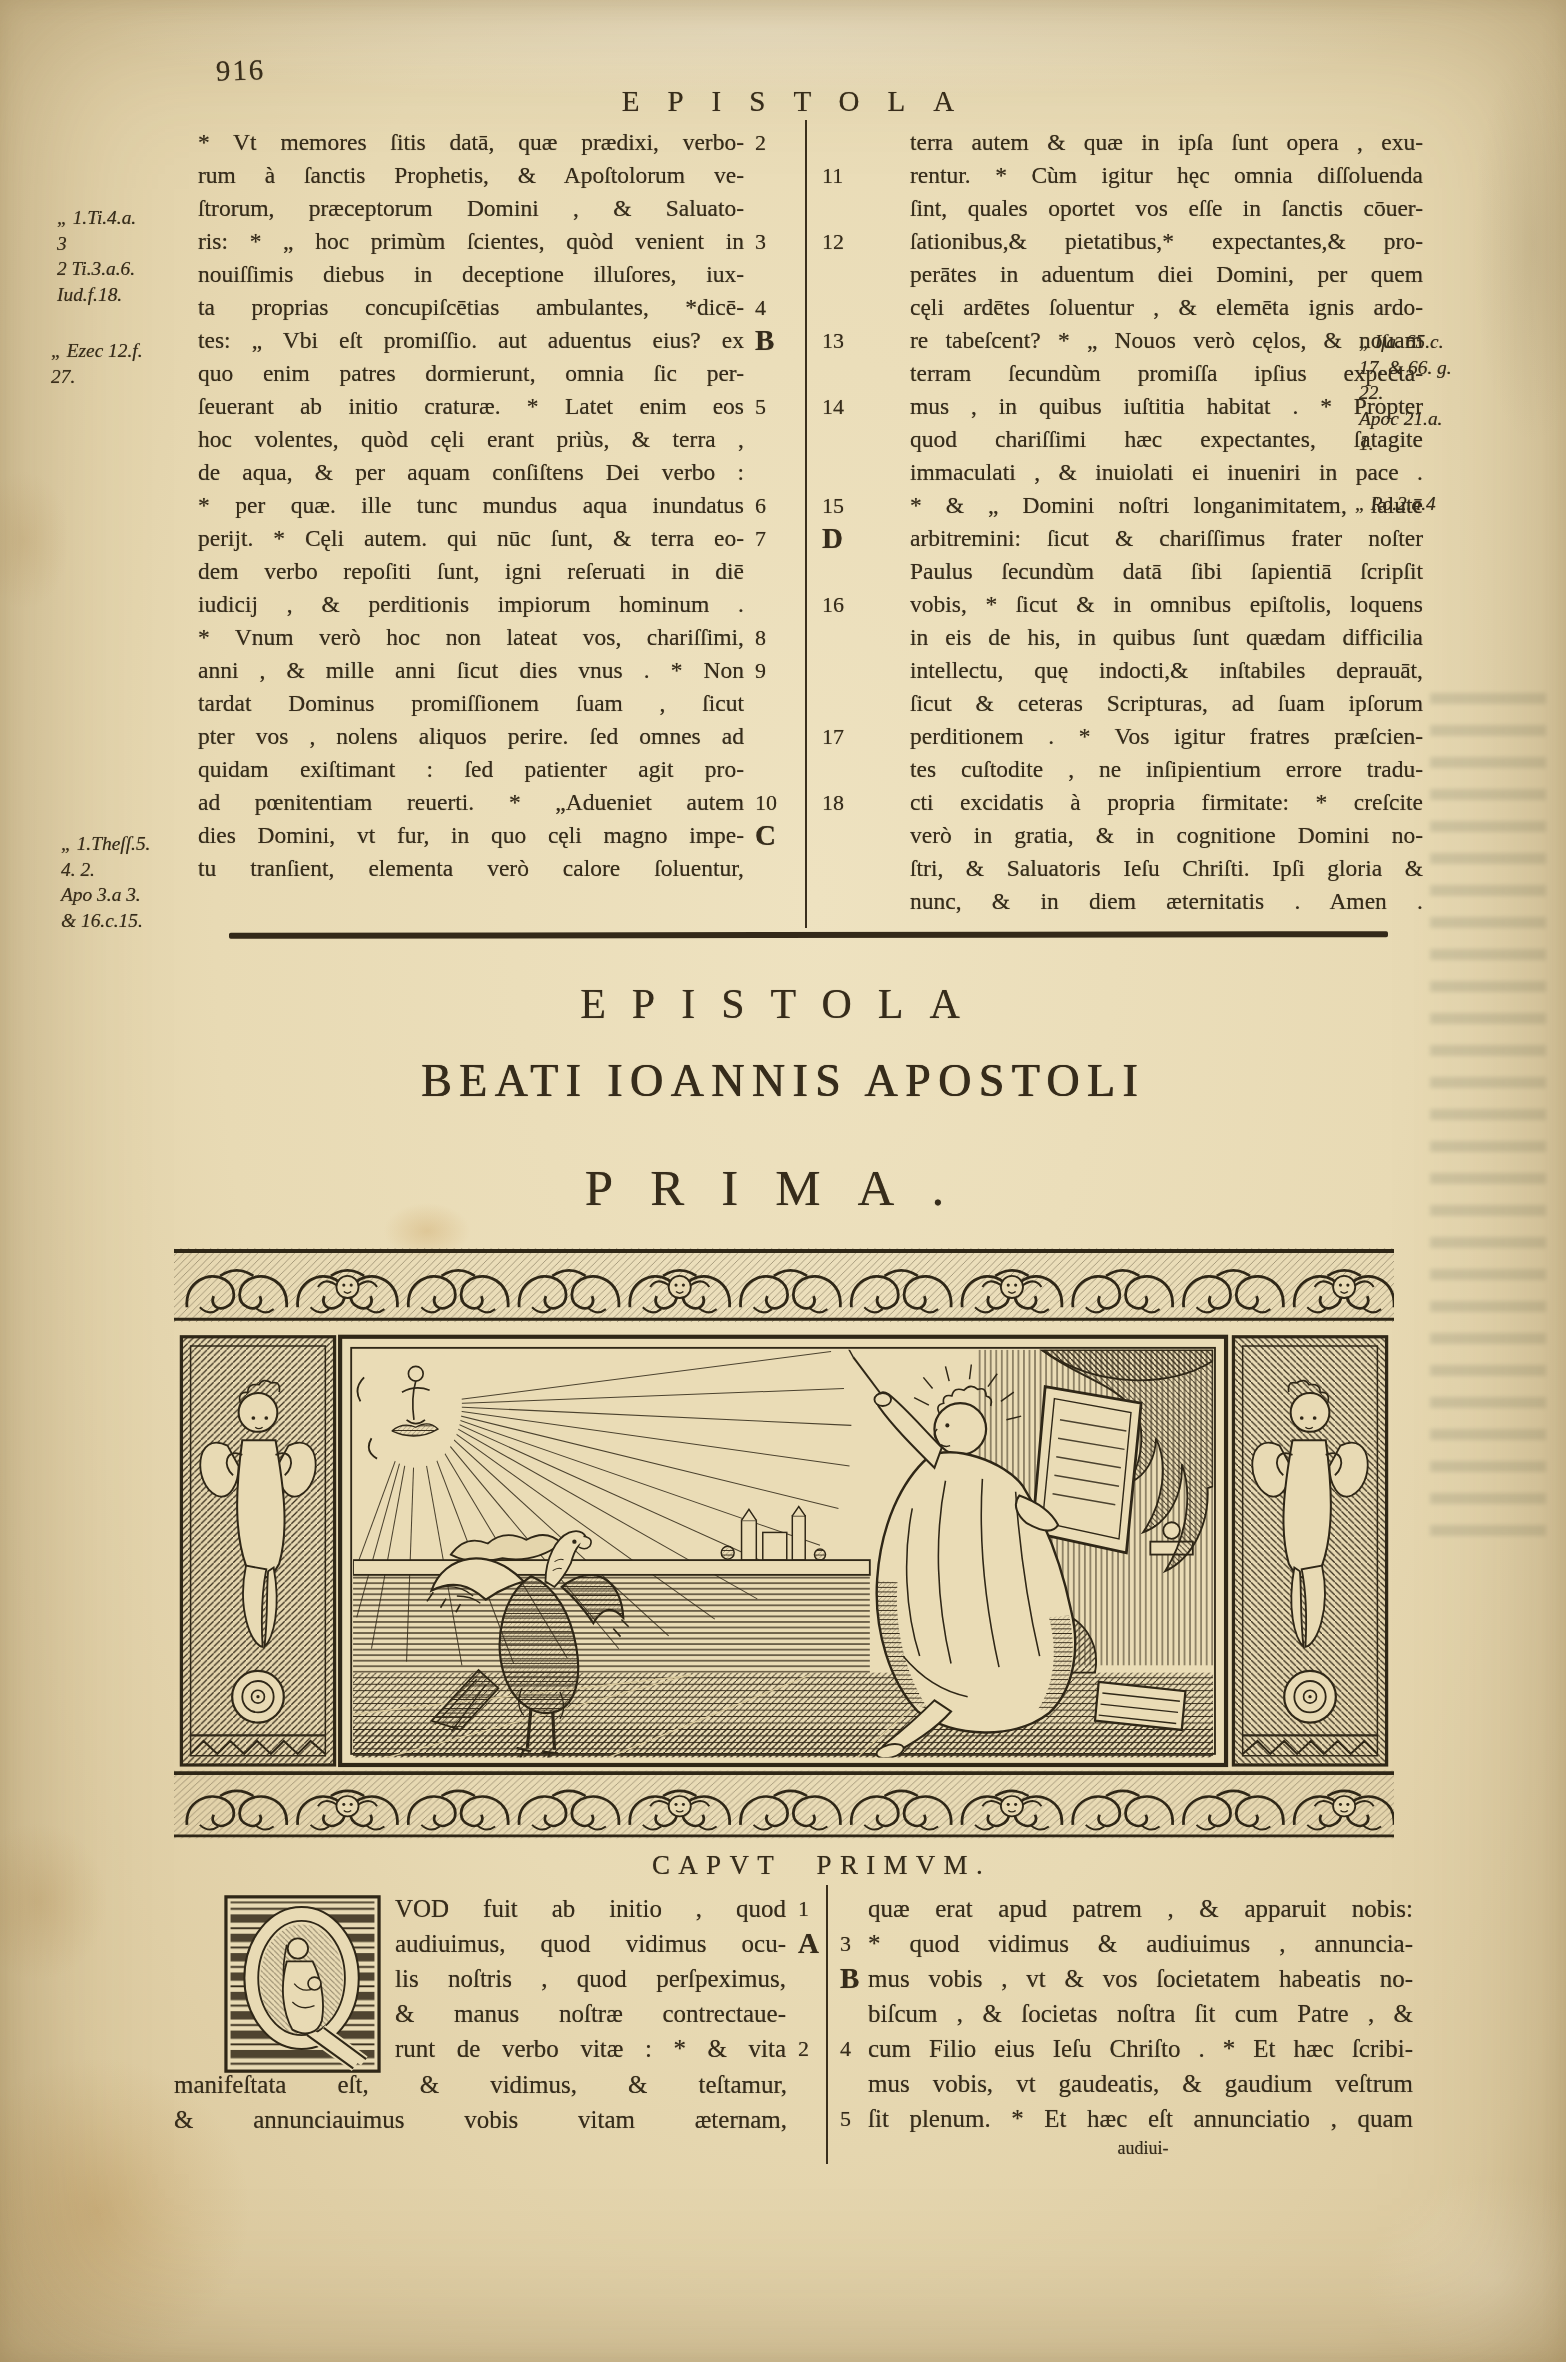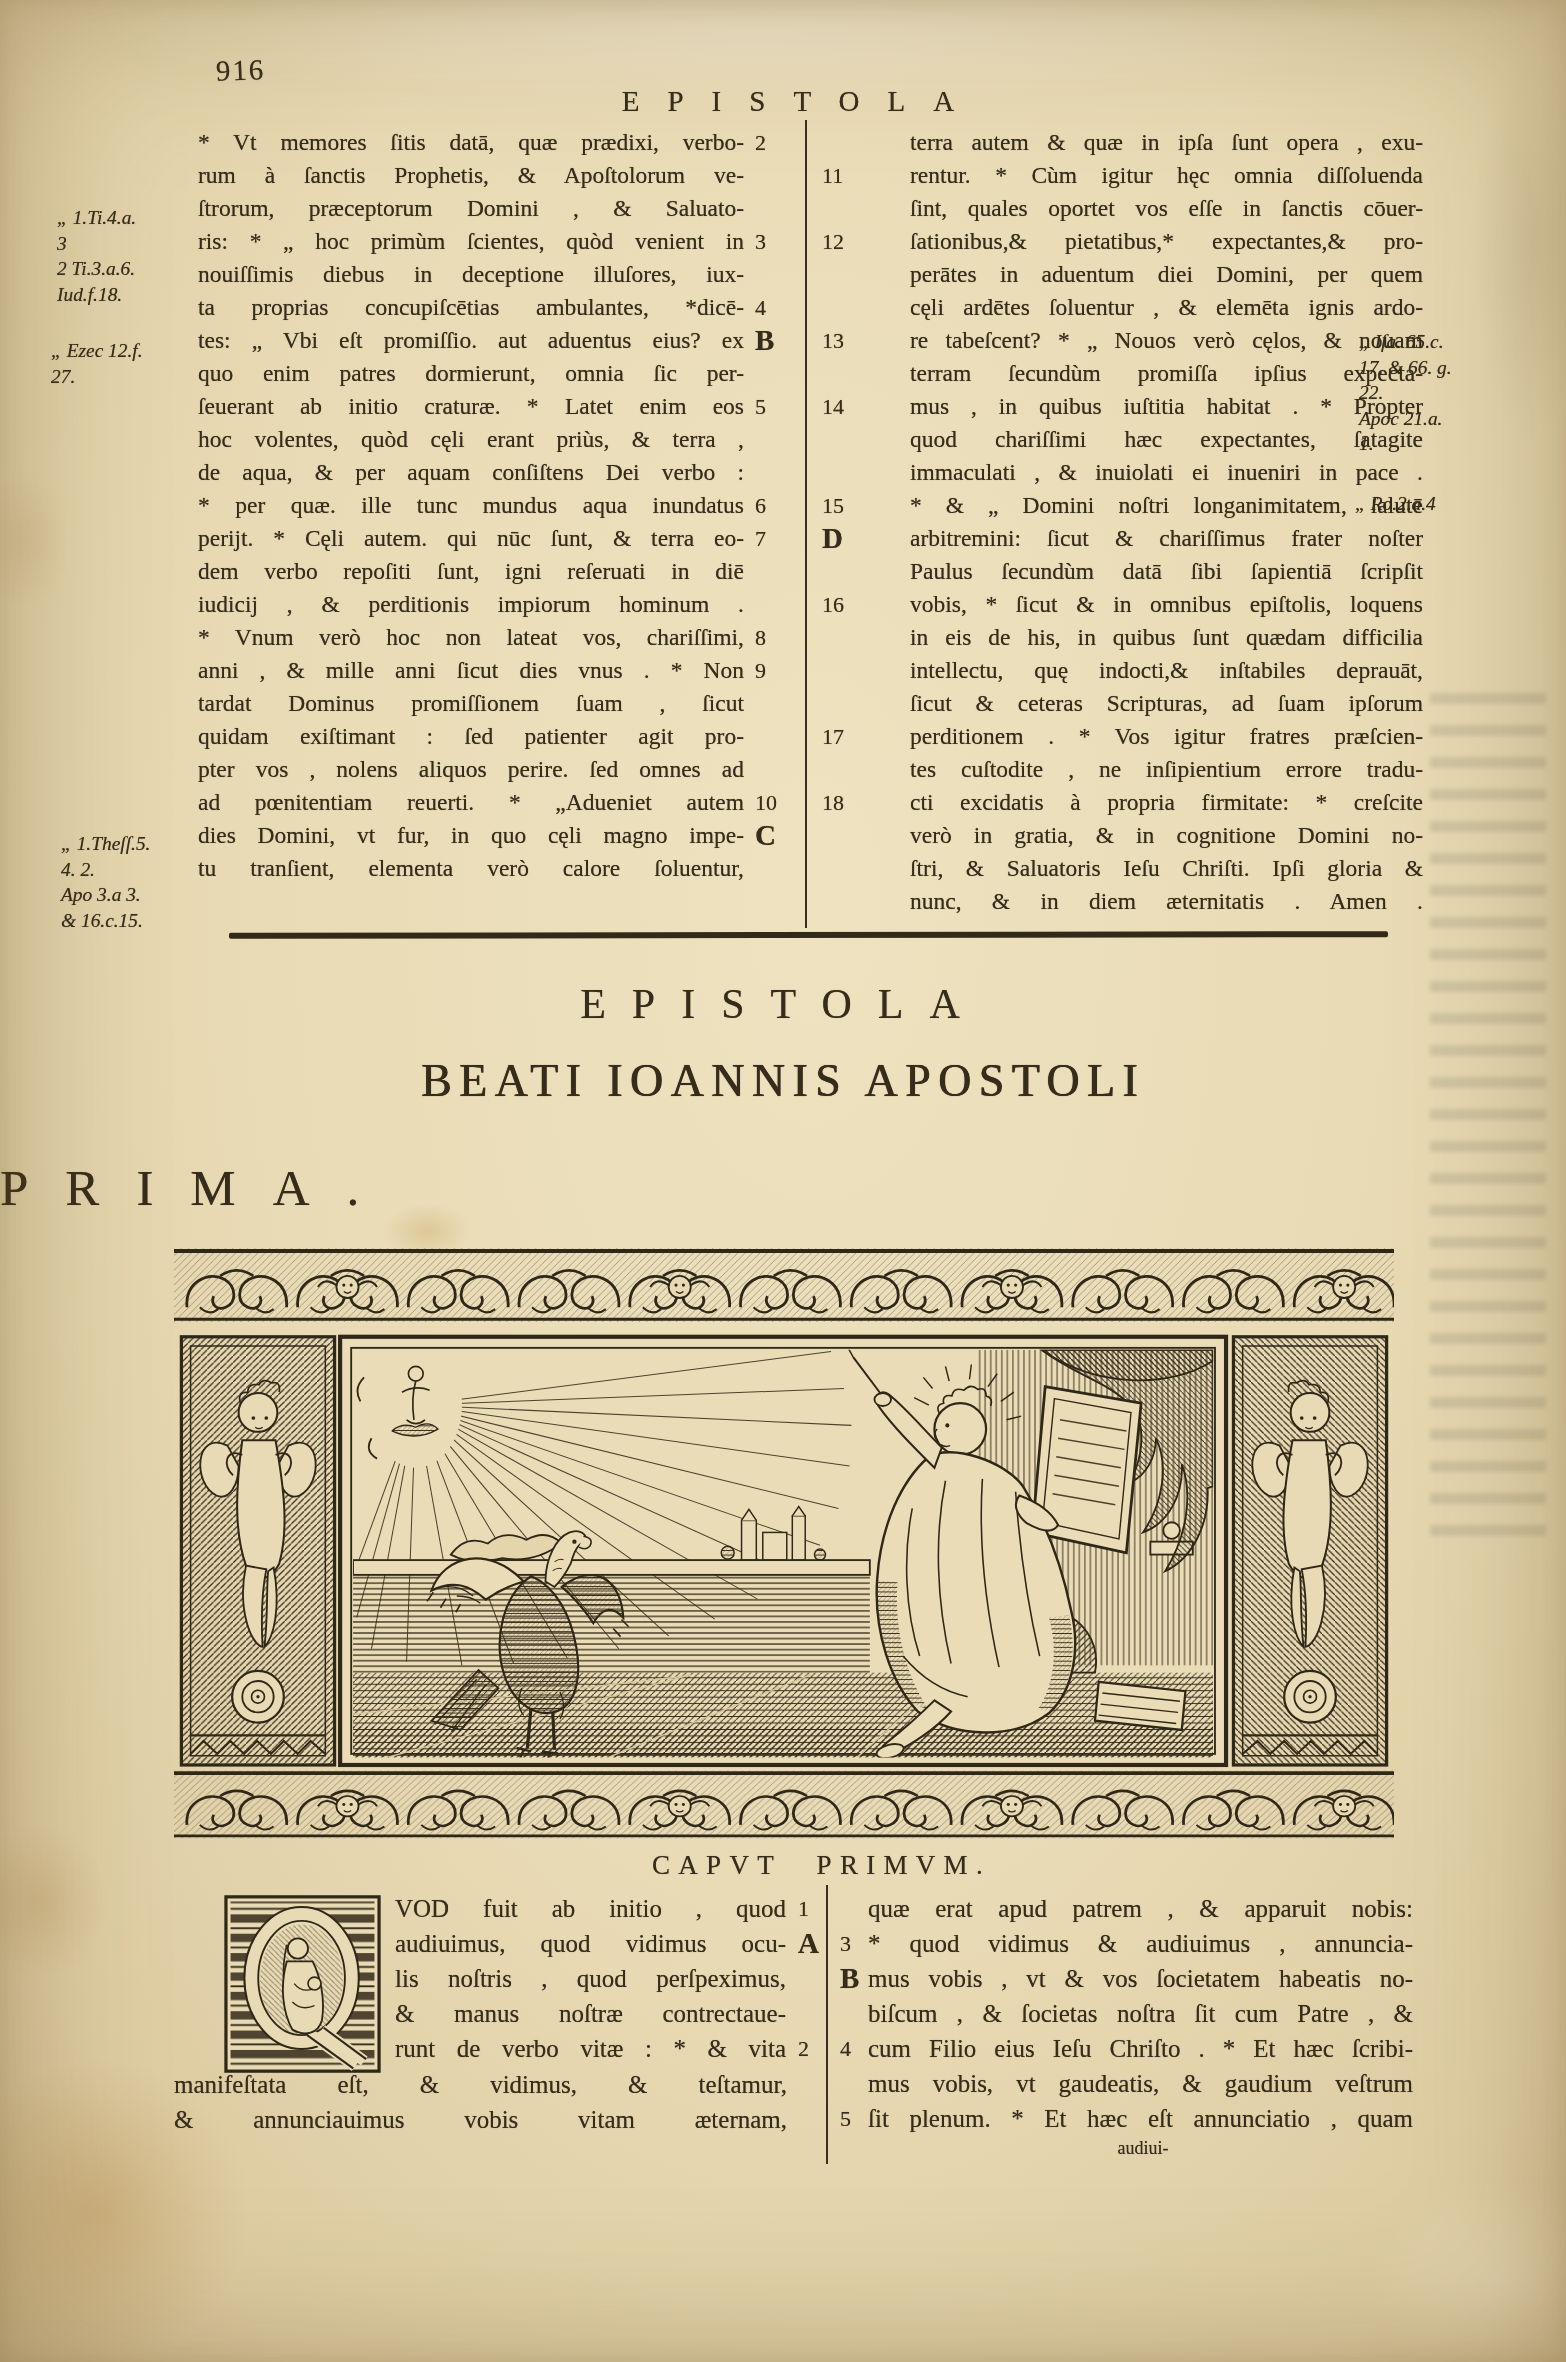--- a/index.html
+++ b/index.html
@@ -45,21 +45,21 @@
   .mnotes{position:absolute;font-style:italic;font-size:19.4px;line-height:25.5px;white-space:nowrap;}
   #mnA{left:57px;top:205px;}
   #mnB{left:51px;top:338px;}
   #mnC{left:61px;top:831px;}
   #mnD{left:1359px;top:329px;}
   #mnE{left:1355px;top:491px;}
 
   #title1{position:absolute;left:0;top:980px;width:1566px;text-align:center;font-size:42px;letter-spacing:26px;white-space:nowrap;}
   #title2{position:absolute;left:0;top:1054px;width:1566px;text-align:center;font-size:46px;letter-spacing:7.4px;white-space:nowrap;
           text-shadow:0.6px 0 0 currentColor,0 0 0.9px rgba(54,44,27,.7);}
-  #title3{position:absolute;left:0;top:1159px;width:1566px;text-align:left;font-size:51px;letter-spacing:37px;white-space:nowrap;}
+  #title3{position:absolute;left:0;top:1159px;width:1566px;text-align:center;font-size:51px;letter-spacing:37px;white-space:nowrap;}
 
   #woodcut{position:absolute;left:174px;top:1248px;width:1220px;height:591px;}
   #qblock{position:absolute;left:224px;top:1895px;width:157px;height:178px;}
   #qletter{position:absolute;left:224px;top:1895px;opacity:0;font-size:111px;}
 
   #caput{position:absolute;left:406px;top:1850px;width:831px;text-align:center;font-size:27px;letter-spacing:8.3px;word-spacing:20px;white-space:nowrap;}
 
   .bline{position:relative;height:35px;line-height:35px;white-space:nowrap;font-size:25px;}
   #bshort{position:absolute;left:395px;top:1891px;width:461px;}
   #bshort .t{display:block;width:391px;text-align-last:justify;white-space:nowrap;}
@@ -176,26 +176,26 @@
         <span class="t">anni , &amp; mille anni ſicut dies vnus . * Non</span>
         <span class="vnum">9</span>
       </div>
 
       <div class="uline">
         <span class="t">tardat Dominus promiſſionem ſuam , ſicut</span>
         <span class="vnum"></span>
       </div>
 
       <div class="uline">
+        <span class="t">pter vos , nolens aliquos perire. ſed omnes ad</span>
+        <span class="vnum"></span>
+      </div>
+
+      <div class="uline">
         <span class="t">quidam exiſtimant : ſed patienter agit pro-</span>
-        <span class="vnum"></span>
-      </div>
-
-      <div class="uline">
-        <span class="t">pter vos , nolens aliquos perire. ſed omnes ad</span>
         <span class="vnum"></span>
       </div>
 
       <div class="uline">
         <span class="t">ad pœnitentiam reuerti. * „Adueniet autem</span>
         <span class="vnum">10</span>
       </div>
 
       <div class="uline">
         <span class="t">dies Domini, vt fur, in quo cęli magno impe-</span>

